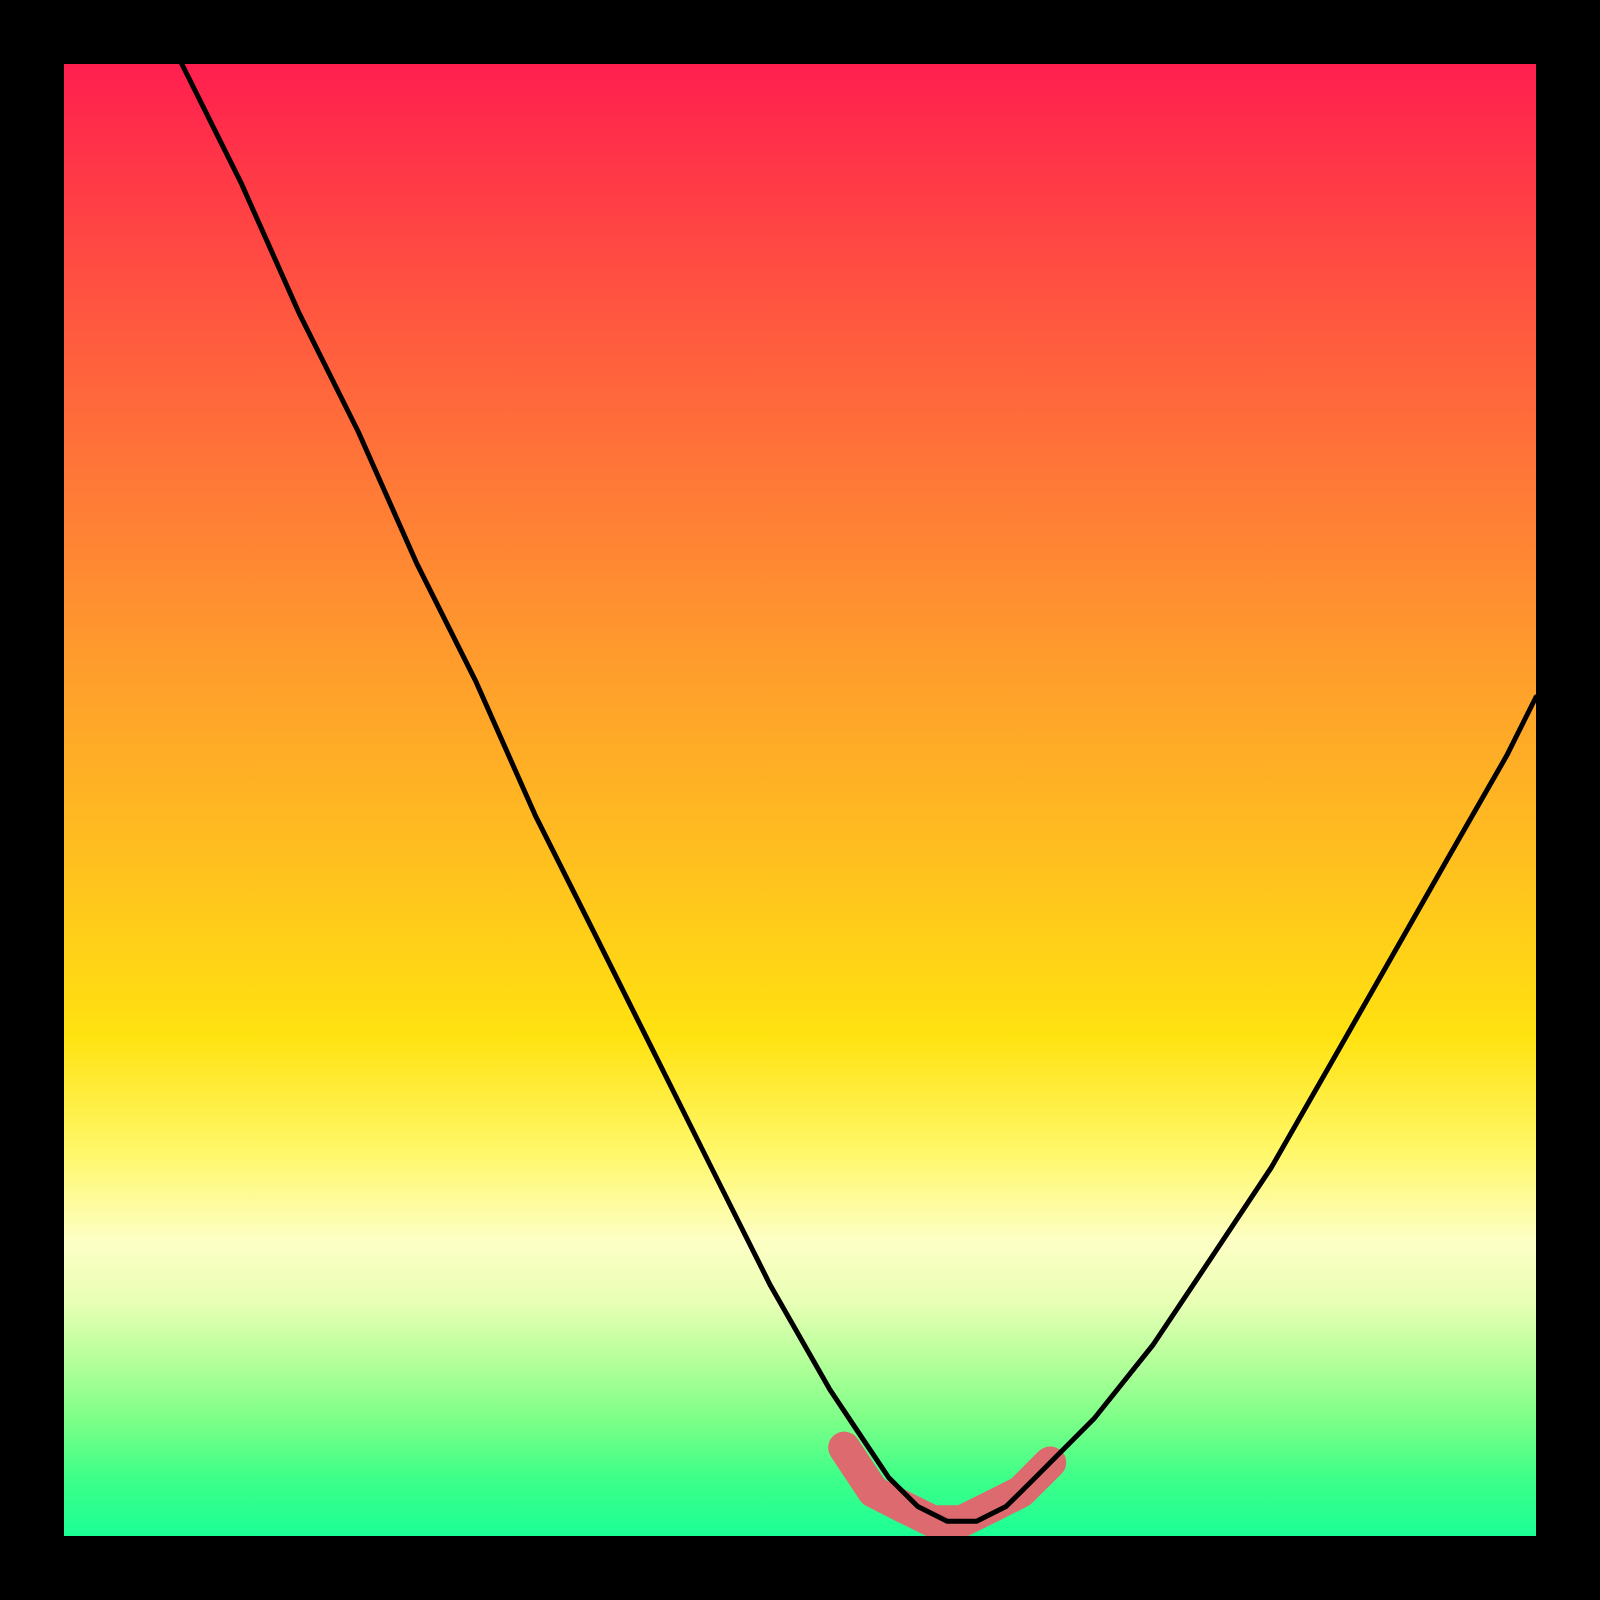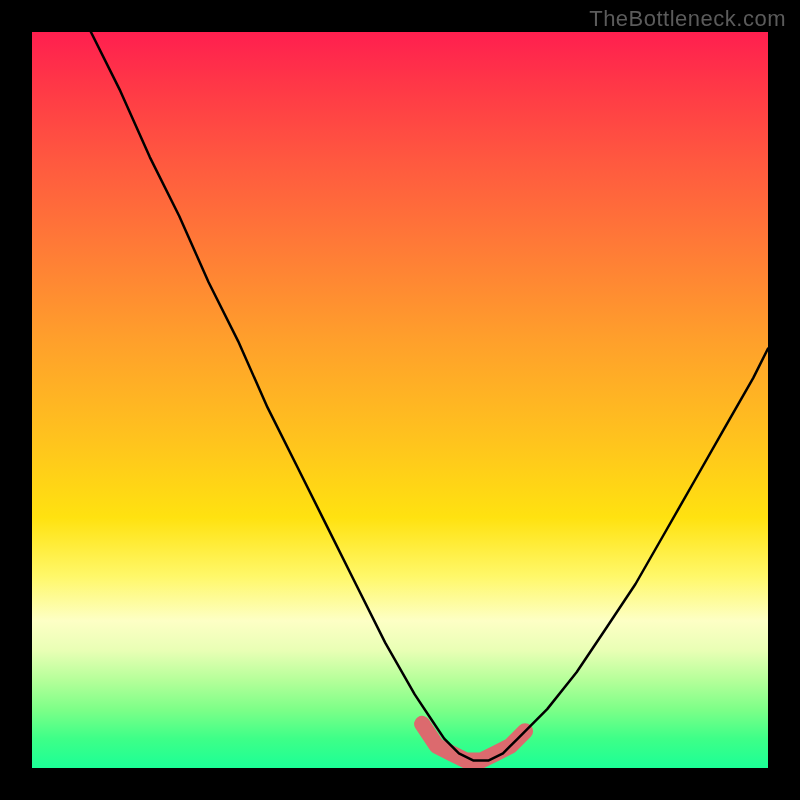--- a/index.html
+++ b/index.html
@@ -77,21 +77,20 @@
     stroke: #dc6a6e;
     stroke-width: 16;
     stroke-linecap: round;
     stroke-linejoin: round;
   }
 </style>
 </head>
 <body>
 
 <div class="frame">
-  <div class="watermark">TheBottleneck.com</div>
 
   <div class="plot-area">
     <div class="gradient-bg"></div>
     <svg class="curve-svg" viewBox="0 0 736 736" preserveAspectRatio="none">
 
       <path class="curve-highlight" d="M390.1 691.8 L404.8 713.9 L419.5 721.3 L434.2 728.6 L449.0 728.6 L463.7 721.3 L478.4 713.9 L493.1 699.2"></path>
 
       <path class="curve-main" d="M58.9 0.0 L88.3 58.9 L117.8 125.1 L147.2 184.0 L176.6 250.2 L206.1 309.1 L235.5 375.4 L265.0 434.2 L294.4 493.1 L323.8 552.0 L353.3 610.9 L382.7 662.4 L397.4 684.5 L412.2 706.6 L426.9 721.3 L441.6 728.6 L456.3 728.6 L471.0 721.3 L485.8 706.6 L515.2 677.1 L544.6 640.3 L574.1 596.2 L603.5 552.0 L633.0 500.5 L662.4 449.0 L691.8 397.4 L721.3 345.9 L736.0 316.5"></path>
     </svg>
   </div>

